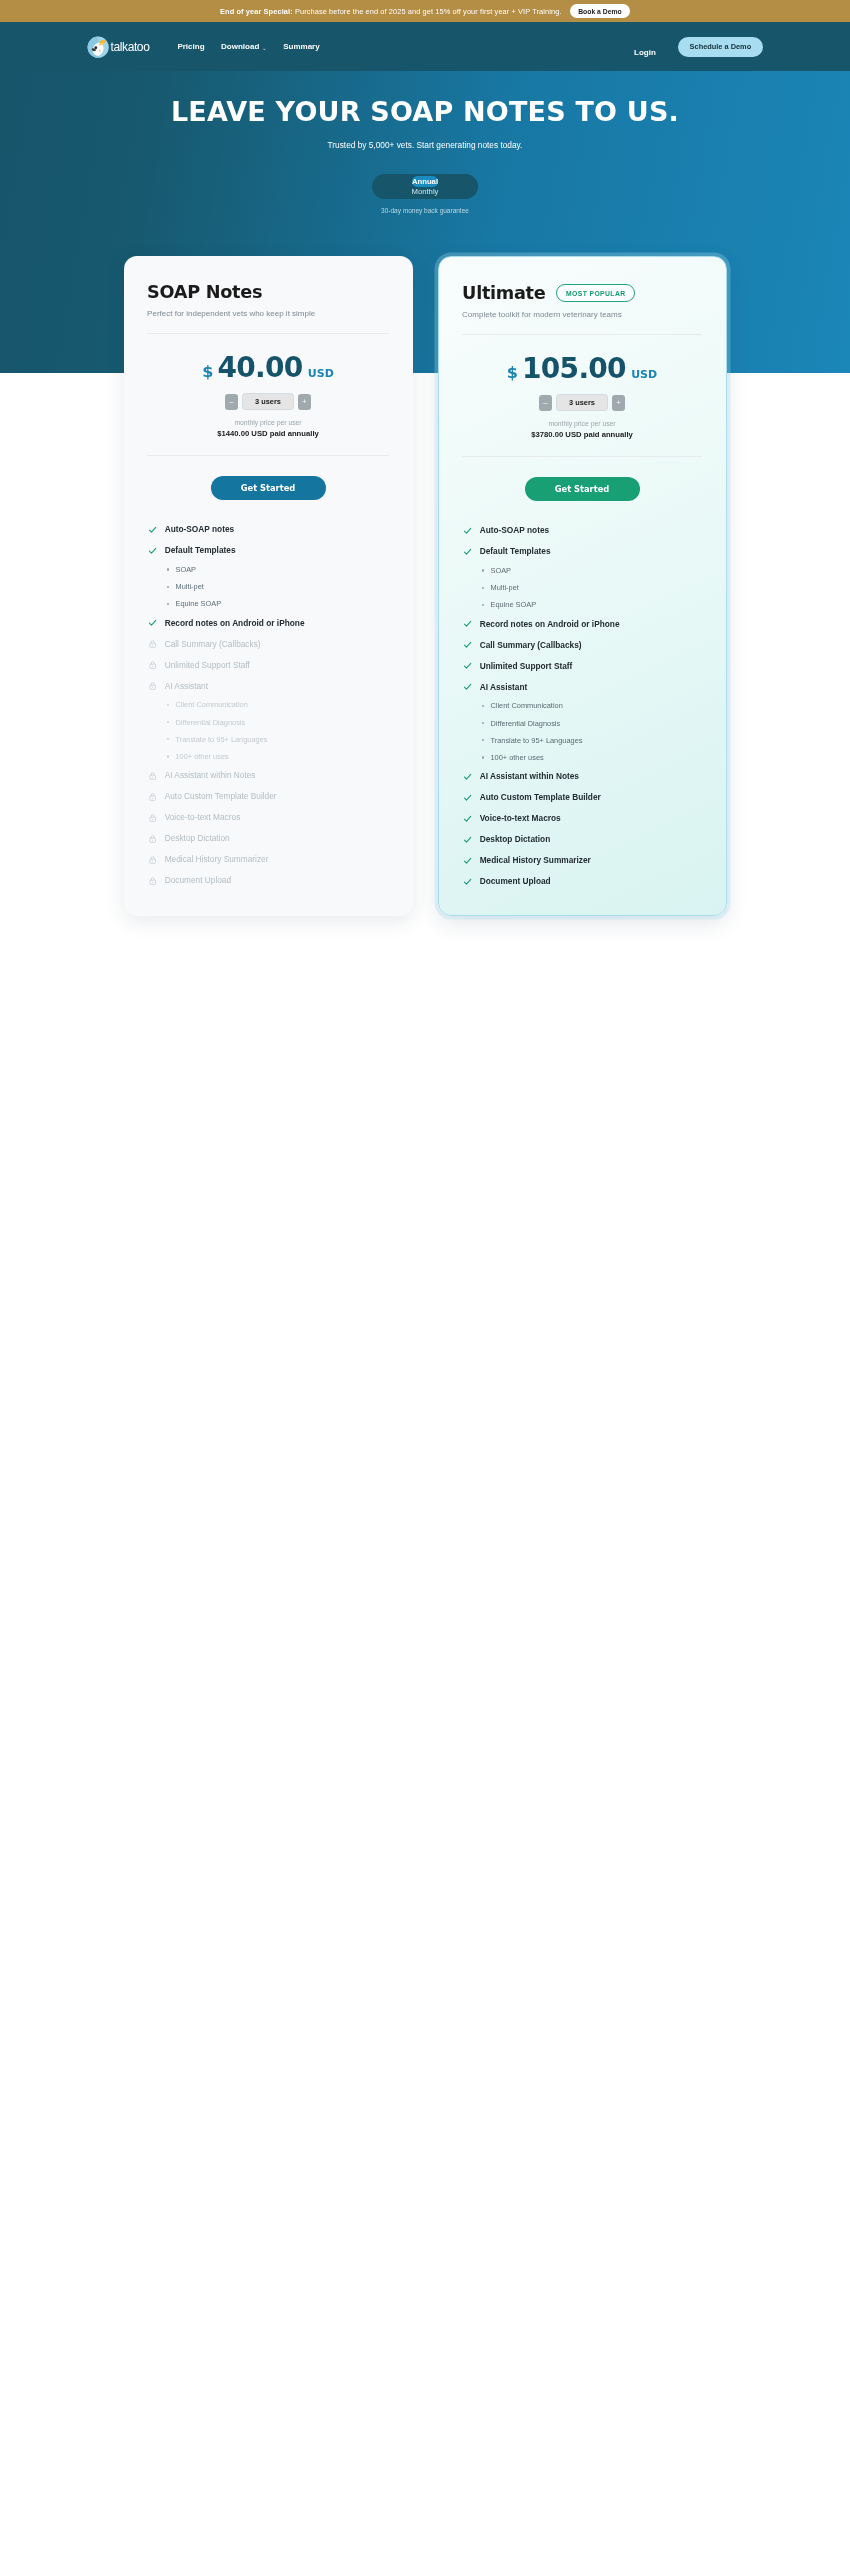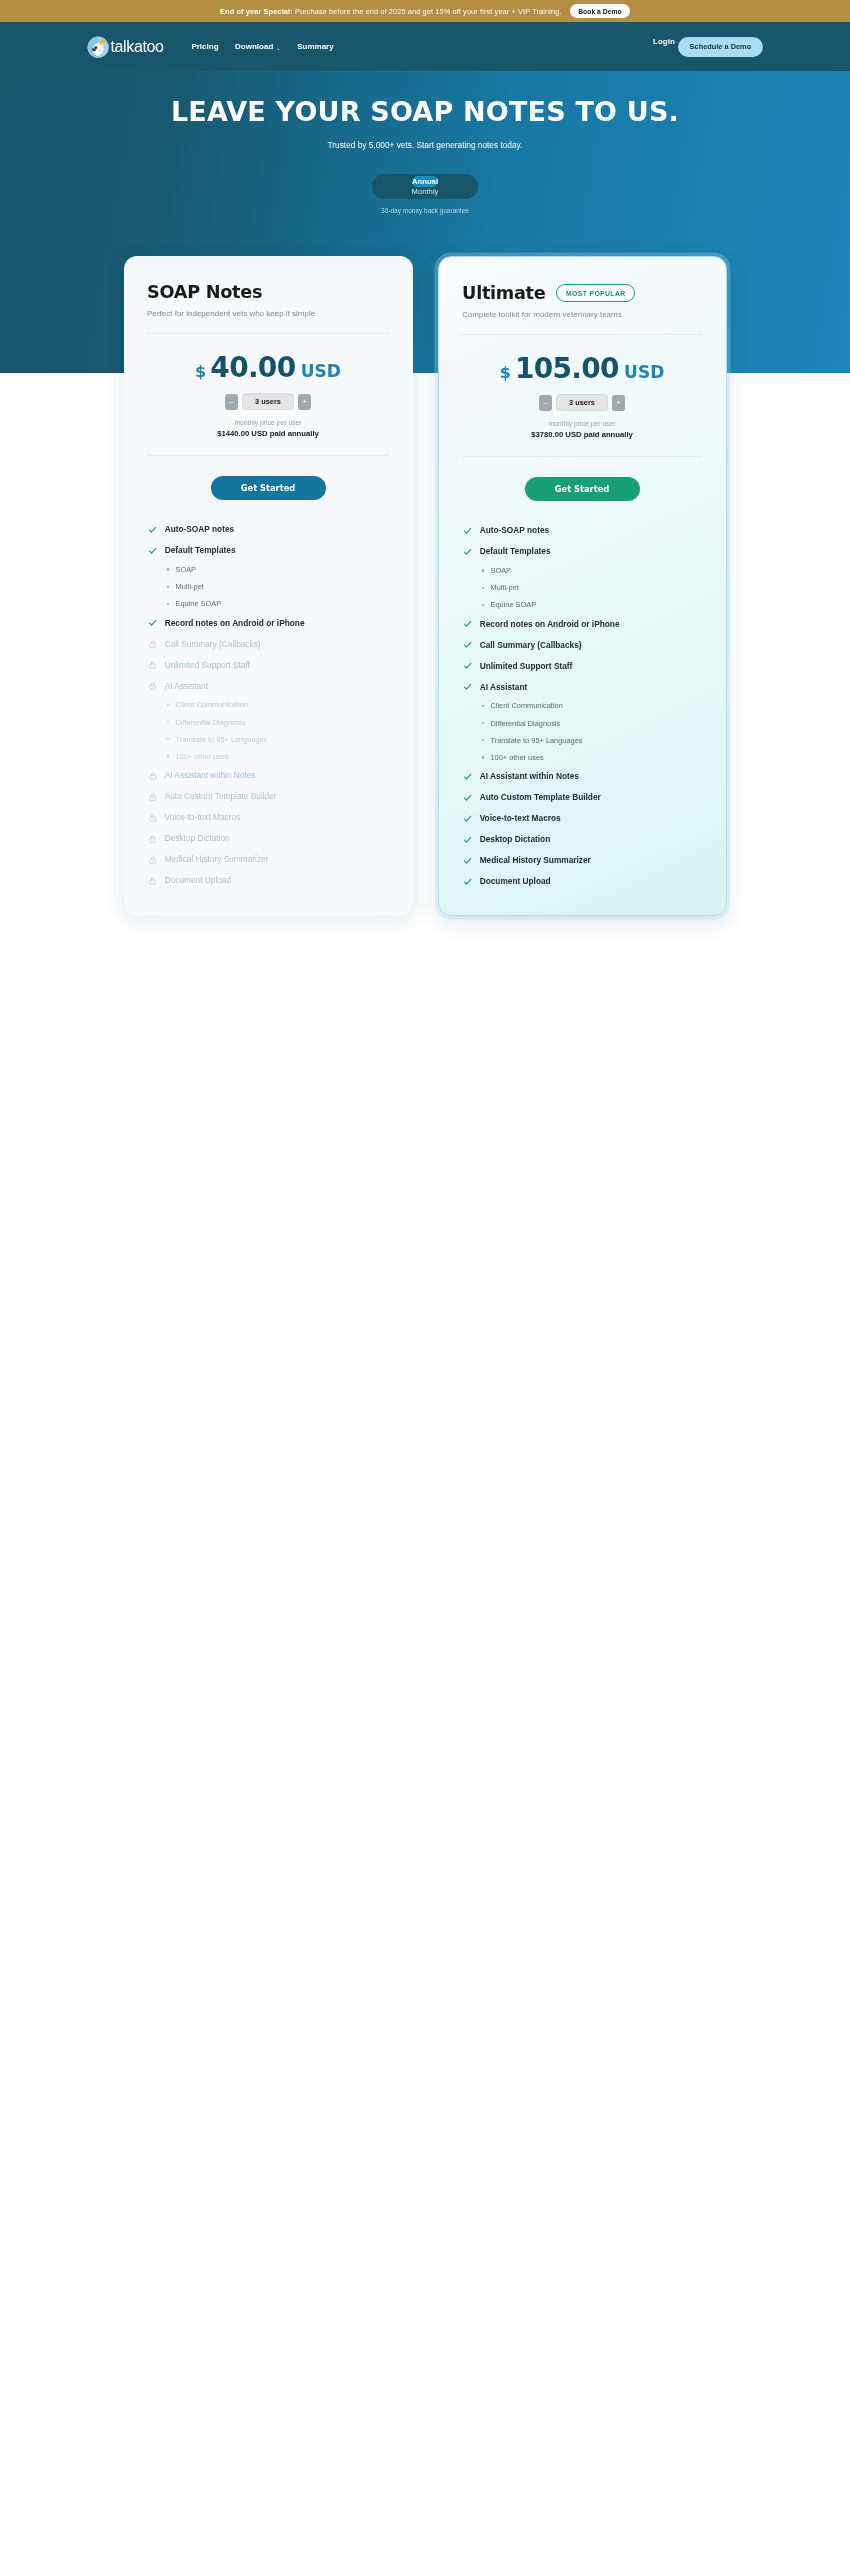--- a/index.html
+++ b/index.html
@@ -26,29 +26,29 @@
   }
 
   
   .nav {
     height:49px; background:#17556b;
     display:flex; align-items:center; padding:0 87px 0 87px;
     position:relative;
   }
   .logo { display:flex; align-items:center; gap:1.2px; }
   .logo-mark { width:22.4px; height:22.4px; position:relative; }
-  .logo-word { color:#ffffff; font-size:16px; letter-spacing:-0.4px; font-weight:400; }
+  .logo-word { color:#ffffff; font-size:12px; letter-spacing:-0.4px; font-weight:400; }
 
   .nav-links { display:flex; align-items:center; gap:16.5px; margin-left:28px; }
   .nav-link {
     color:#ffffff; font-size:8px; font-weight:700; cursor:pointer;
     display:flex; align-items:flex-end; gap:3px; white-space:nowrap;
   }
   .caret { font-size:5.3px; font-weight:400; }
-  .nav-right { margin-left:auto; display:flex; align-items:flex-start; gap:3px; }
+  .nav-right { margin-left:auto; display:flex; align-items:flex-end; gap:22px; }
   .login-link { color:#ffffff; font-size:8px; font-weight:700; cursor:pointer; }
   .demo-btn {
     background:#a8dcf0; color:#15303a; font-size:7.4px; font-weight:700;
     border:none; border-radius:11.8px; padding:5.9px 11.8px; cursor:pointer;
     white-space:nowrap;
   }
 
   
   .hero {
     background:linear-gradient(100deg,#17556b 0%, #17596f 18%, #1878a4 58%, #1b86b8 100%);
@@ -106,21 +106,21 @@
   .divider { height:0.6px; background:#e6ebef; margin:15.4px 0 0; }
   .divider.d2 { margin:16.5px 0 0; }
 
   
   .price-row {
     display:flex; align-items:baseline; justify-content:center; margin-top:17.7px;
     font-family:"DejaVu Sans", sans-serif;
   }
   .cur { color:#1a84b4; font-size:16px; font-weight:800; margin-right:4.1px; }
   .amt { color:#15536b; font-size:28px; font-weight:800; letter-spacing:-0.7px; }
-  .usd { color:#1a84b4; font-size:17px; font-weight:700; margin-left:5.3px; }
+  .usd { color:#1a84b4; font-size:11px; font-weight:700; margin-left:5.3px; }
 
   .stepper { display:flex; align-items:center; justify-content:center; gap:4.1px; margin-top:8.9px; }
   .step-btn {
     width:13px; height:16px; border-radius:3px; background:#9fa9ae; border:none;
     color:#ffffff; font-size:7.7px; line-height:1; cursor:pointer;
     display:flex; align-items:center; justify-content:center;
   }
   .users-box {
     background:#e5e5e5; border:0.6px solid #d4dade; border-radius:3.5px;
     width:52px; height:17px; display:flex; align-items:center; justify-content:center;

